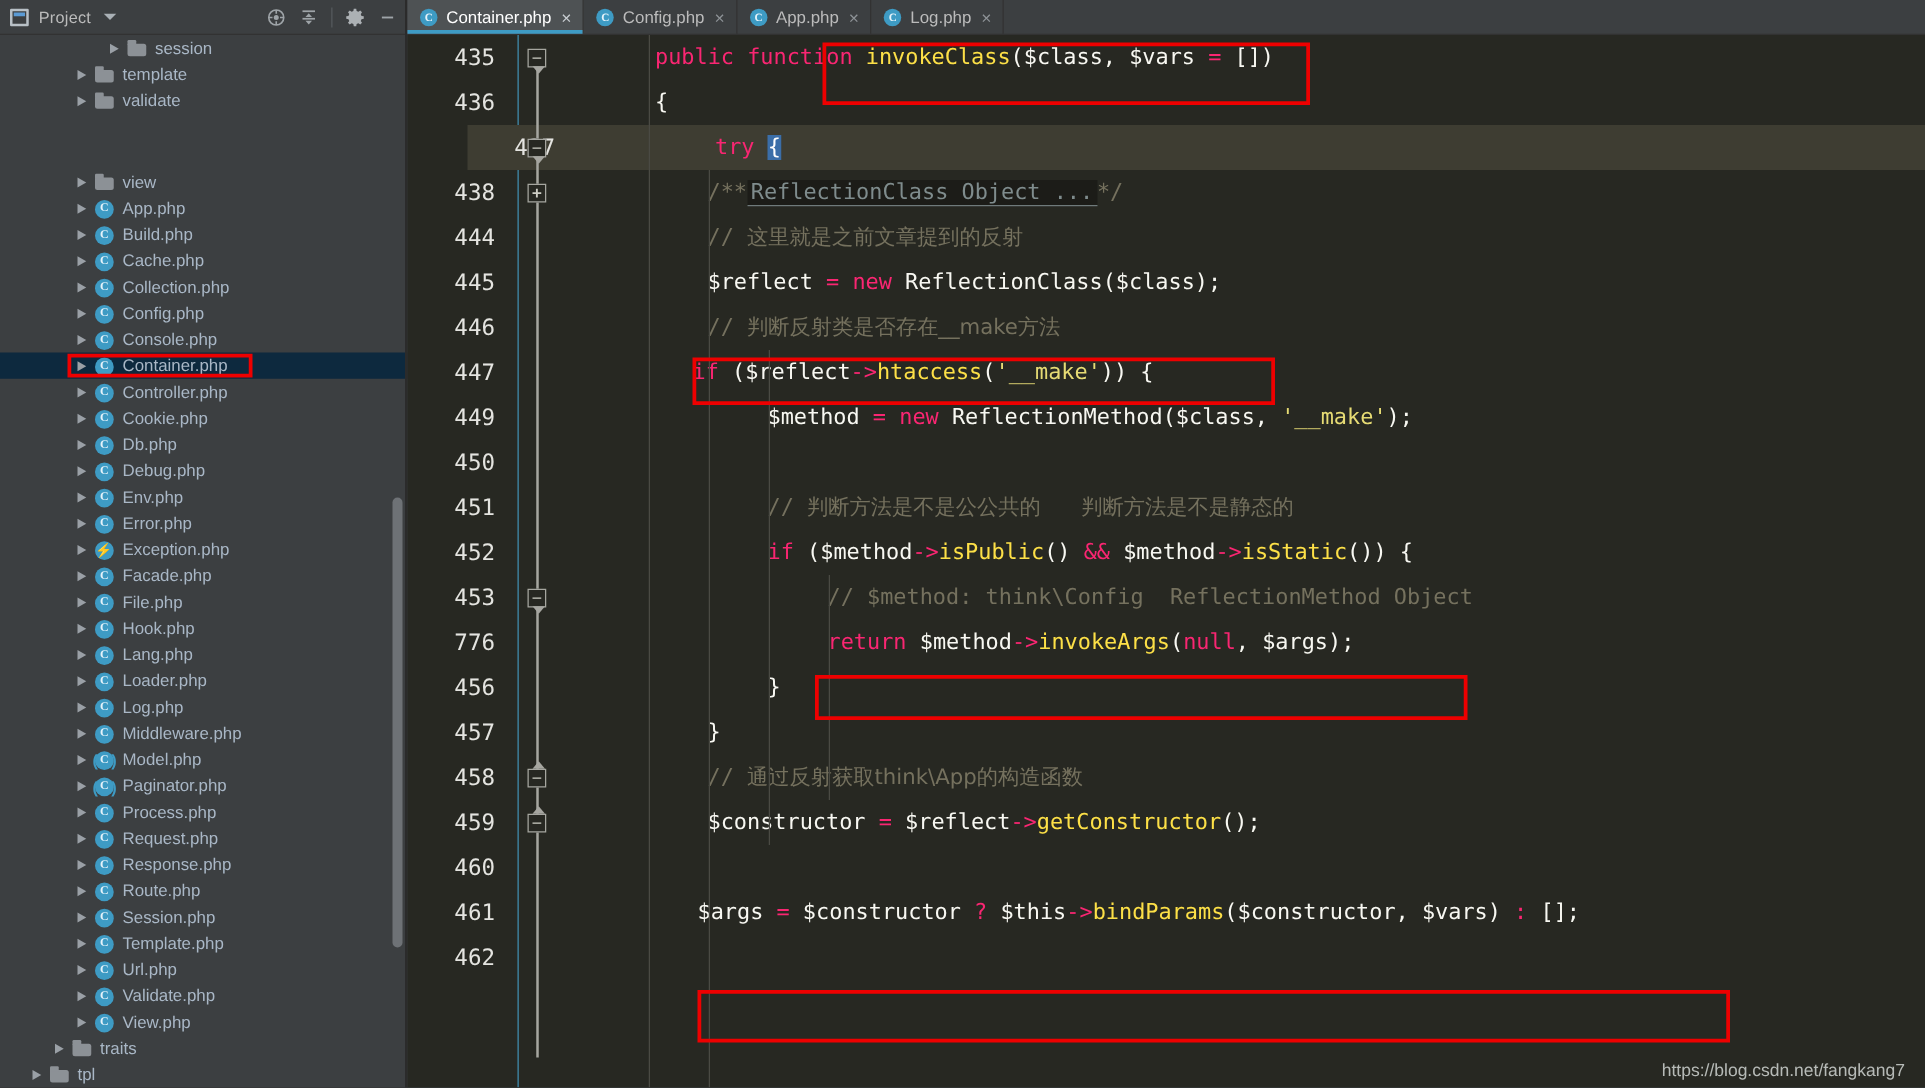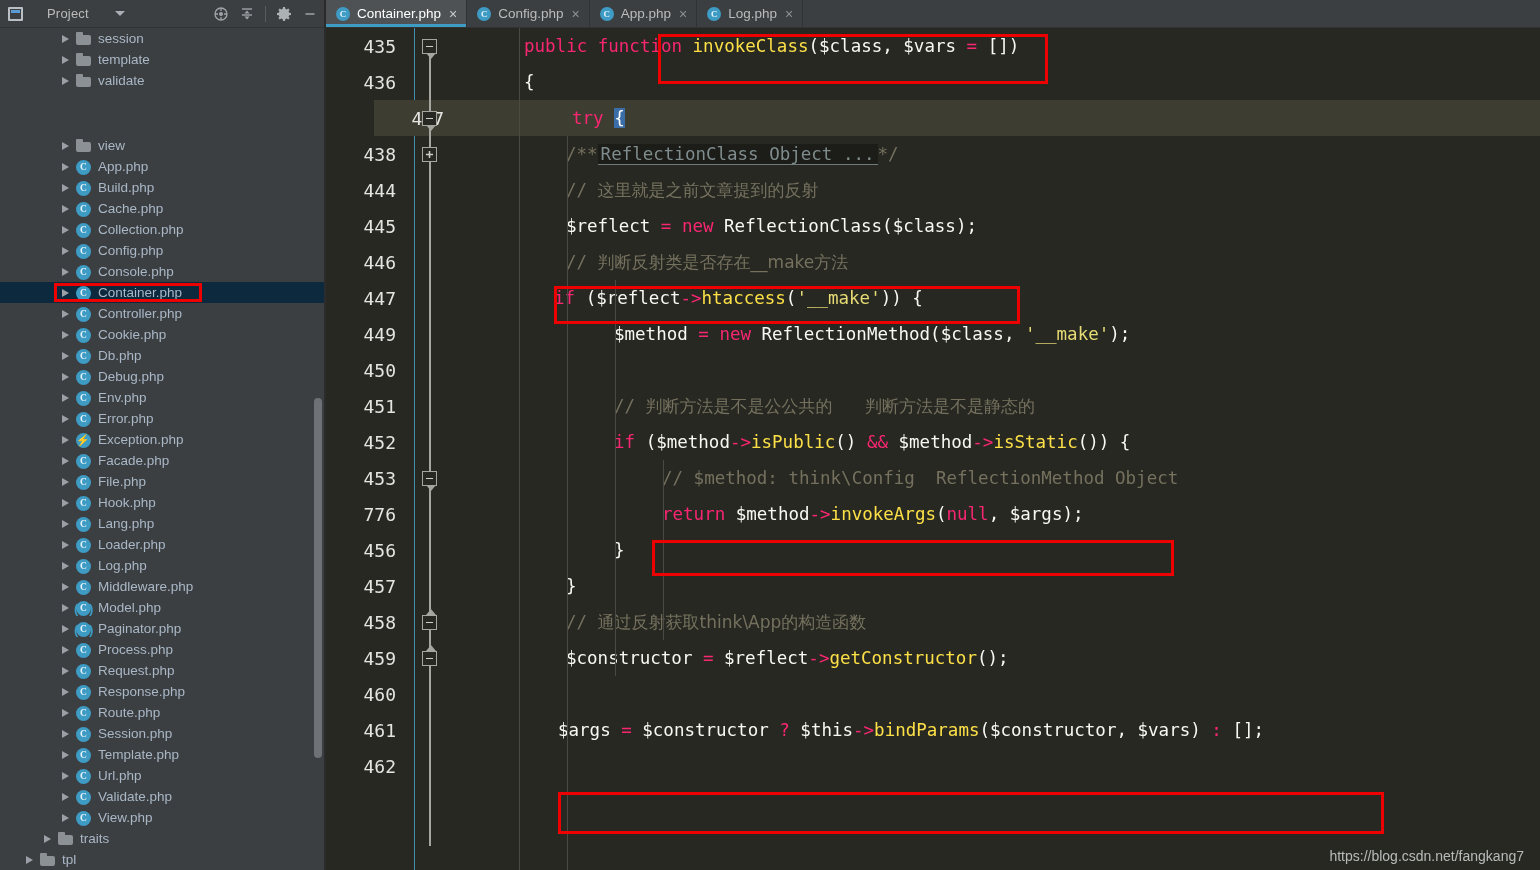--- a/index.html
+++ b/index.html
@@ -15,21 +15,20 @@
   #project-panel {
     width: 326px; height: 870px;
     background: #3c3f41;
     position: relative;
     flex: 0 0 326px;
   }
   #project-header {
     height: 28px; display: flex; align-items: center;
     background: #3c3f41; padding: 0 4px 0 8px;
     border-bottom: 1px solid #323232;
-    gap: 16px;
   }
   .proj-ico {
     width: 15px; height: 14px; flex: 0 0 15px;
     border: 2px solid #b8c0c6; background: #3c3f41;
     border-radius: 1px; position: relative;
   }
   .proj-ico::after {
     content:""; position:absolute; left:1px; right:1px; top:1px; height:3px;
     background:#5b9bd5;
   }
@@ -257,21 +256,21 @@
         </span>
         <span class="tool-btn">
           <svg width="16" height="16" viewBox="0 0 16 16">
             <path d="M3.5 8h9" stroke="#b0b6ba" stroke-width="1.5"></path>
           </svg>
         </span>
       </div>
     </div>
 
     <div id="tree-scroll">
-        <div class="tree-row" style="padding-left: 62px;">
+        <div class="tree-row" style="padding-left: 62px; margin-left: 26px;">
           <span class="arrow"></span>
           <span class="ico ico-folder"></span>
           <span class="tree-label">session</span>
         </div>
         <div class="tree-row" style="padding-left: 62px;">
           <span class="arrow"></span>
           <span class="ico ico-folder"></span>
           <span class="tree-label">template</span>
         </div>
         <div class="tree-row" style="padding-left: 62px;">

